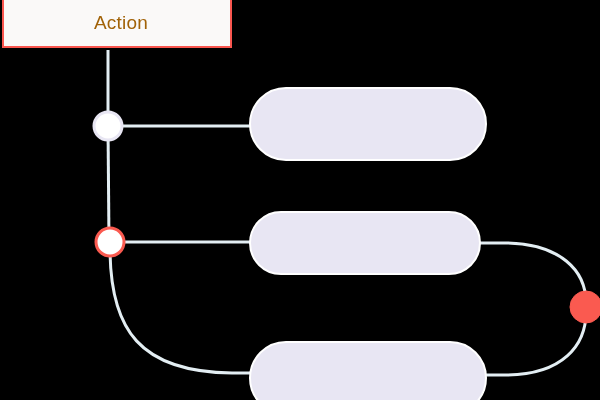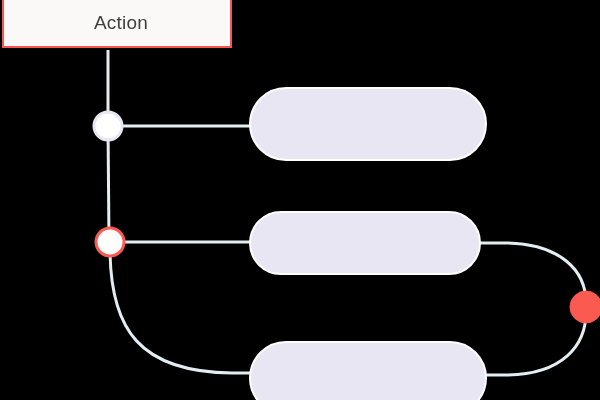--- a/index.html
+++ b/index.html
@@ -54,16 +54,16 @@
         <rect x="250" y="342" width="236" height="72" rx="36" ry="36" fill="#e8e6f3" stroke="#ffffff" stroke-width="2"></rect>
       </g>
     <g id="nodes-layer">
         <circle cx="108" cy="126" r="14" fill="#ffffff" stroke="#e8e6f3" stroke-width="3"></circle>
         <circle cx="110" cy="242" r="14" fill="#ffffff" stroke="#fa5a50" stroke-width="3"></circle>
         <circle cx="586" cy="307" r="16" fill="#fa5a50" stroke="#fa5a50" stroke-width="1"></circle>
       </g>
   </svg>
 
   <div class="action-box" style="left: 2px; top: -4px; width: 230px; height: 52px; background: rgb(250, 249, 248); border-color: rgb(249, 86, 79);">
-    <span class="action-label" style="color: #404040; margin-left: 8px;">Action</span>
+    <span class="action-label" style="color: #a16207; margin-left: 8px;">Action</span>
   </div>
 
 </div>
 
 </body></html>

